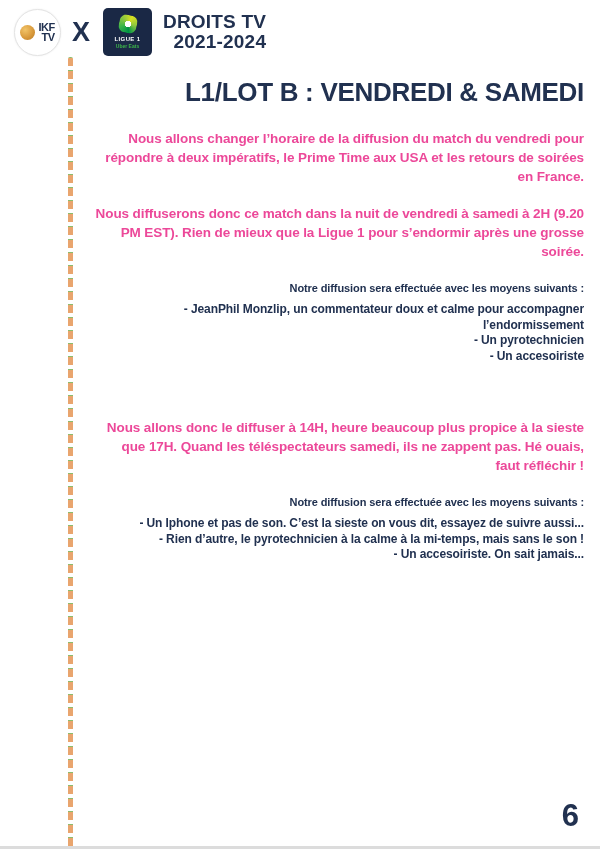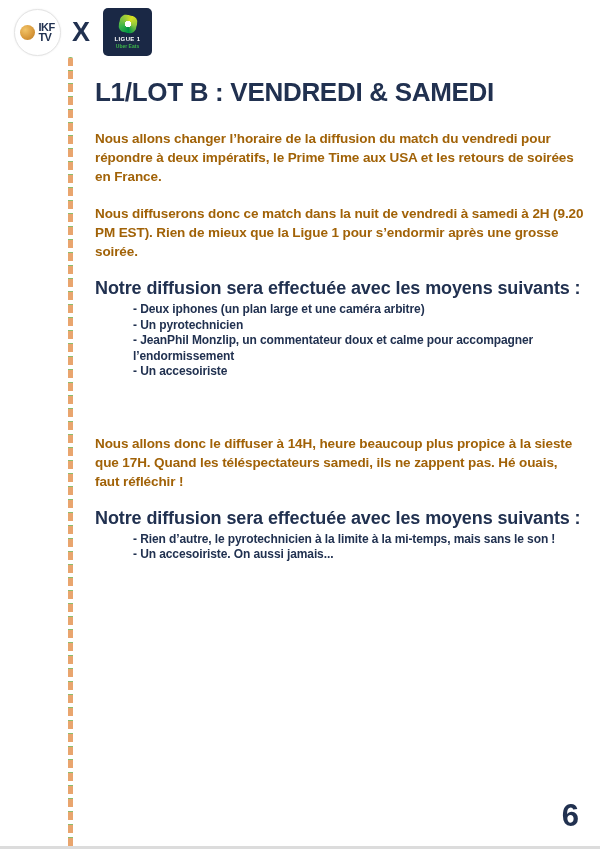--- a/index.html
+++ b/index.html
@@ -1,19 +1,19 @@
 <!DOCTYPE html>
 <html><head>
 <meta charset="utf-8">
 <style>
   html,body { margin:0; padding:0; background:#ffffff; }
   .page {
     position:relative; width:600px; height:849px; background:#ffffff;
     font-family:"Liberation Sans","DejaVu Sans",sans-serif;
-    color:#213150; overflow:hidden;
+    color:#213150; overflow:hidden;text-align:right;
   }
 
   
   .header { position:absolute; left:14px; top:8px; display:flex; align-items:center; }
   .ikf-logo {
     width:47px; height:47px; border-radius:50%; background:#fff;
     border:1px solid #e4e4e4; box-sizing:border-box;
     display:flex; align-items:center; justify-content:center; gap:3px;
     box-shadow:0 0 2px rgba(0,0,0,.08);
   }
@@ -55,26 +55,26 @@
   }
 
   
   .content { position:absolute; left:95px; top:76px; width:489px; }
   .title {
     margin:0 0 21px 0; font-size:26px; line-height:32px; font-weight:bold;
     letter-spacing:-0.3px; white-space:nowrap; color:#213150;
   }
   .para {
     margin:0 0 18px 0; font-size:13.5px; line-height:19px; font-weight:bold;
-    letter-spacing:-0.1px; color:#a16207;
+    letter-spacing:-0.1px; color:#ec4899;
   }
   .section { margin:0; }
   .section-gap { margin-bottom:54px; }
   .sec-heading {
-    margin:0 0 4px 0; font-size:18px; line-height:19px; font-weight:bold;
+    margin:0 0 4px 0; font-size:11px; line-height:19px; font-weight:bold;
     letter-spacing:-0.1px; color:#213150;
   }
   .bullets { margin-left:38px; }
   .bullet { font-size:12px; line-height:15.5px; font-weight:bold; letter-spacing:-0.1px; color:#213150; }
 
   
   .page-number {
     position:absolute; right:21px; bottom:15px;
     font-size:31px; font-weight:bold; color:#213150;
   }
@@ -92,47 +92,51 @@
         <span>IKF</span>
         <span>TV</span>
       </span>
     </div>
     <div class="x-sep">X</div>
     <div class="l1-logo">
       <span class="l1-swirl"></span>
       <span class="l1-name">LIGUE 1</span>
       <span class="l1-uber">Uber Eats</span>
     </div>
+    <div class="header-title">
+      <div>DROITS TV</div>
+      <div>2021-2024</div>
+    </div>
   </header>
 
   <div class="dotted-line"></div>
 
   <main class="content">
     <h1 class="title">L1/LOT B : VENDREDI &amp; SAMEDI</h1>
 
     <p class="para">Nous allons changer l’horaire de la diffusion du match du vendredi pour répondre à deux impératifs, le Prime Time aux USA et les retours de soirées en France.</p>
     <p class="para">Nous diffuserons donc ce match dans la nuit de vendredi à samedi à 2H (9.20 PM EST). Rien de mieux que la Ligue 1 pour s’endormir après une grosse soirée.</p>
 
     <div class="section section-gap">
       <p class="sec-heading">Notre diffusion sera effectuée avec les moyens suivants :</p>
       <div class="bullets">
-        <div class="bullet">- Deux iphones (un plan large et une caméra arbitre)</div>
+        <div class="bullet">- JeanPhil Monzlip, un commentateur doux et calme pour accompagner l’endormissement</div>
         <div class="bullet">- Un pyrotechnicien</div>
-        <div class="bullet">- JeanPhil Monzlip, un commentateur doux et calme pour accompagner l’endormissement</div>
         <div class="bullet">- Un accesoiriste</div>
       </div>
     </div>
 
     <p class="para">Nous allons donc le diffuser à 14H, heure beaucoup plus propice à la sieste que 17H. Quand les téléspectateurs samedi, ils ne zappent pas. Hé ouais, faut réfléchir !</p>
 
     <div class="section">
       <p class="sec-heading">Notre diffusion sera effectuée avec les moyens suivants :</p>
       <div class="bullets">
-        <div class="bullet">- Rien d’autre, le pyrotechnicien à la limite à la mi-temps, mais sans le son !</div>
-        <div class="bullet">- Un accesoiriste. On aussi jamais...</div>
+        <div class="bullet">- Un Iphone et pas de son. C’est la sieste on vous dit, essayez de suivre aussi...</div>
+        <div class="bullet">- Rien d’autre, le pyrotechnicien à la calme à la mi-temps, mais sans le son !</div>
+        <div class="bullet">- Un accesoiriste. On sait jamais...</div>
       </div>
     </div>
   </main>
 
   <div class="page-number">6</div>
   <div class="bottom-edge"></div>
 
 </div>
 
 </body></html>

